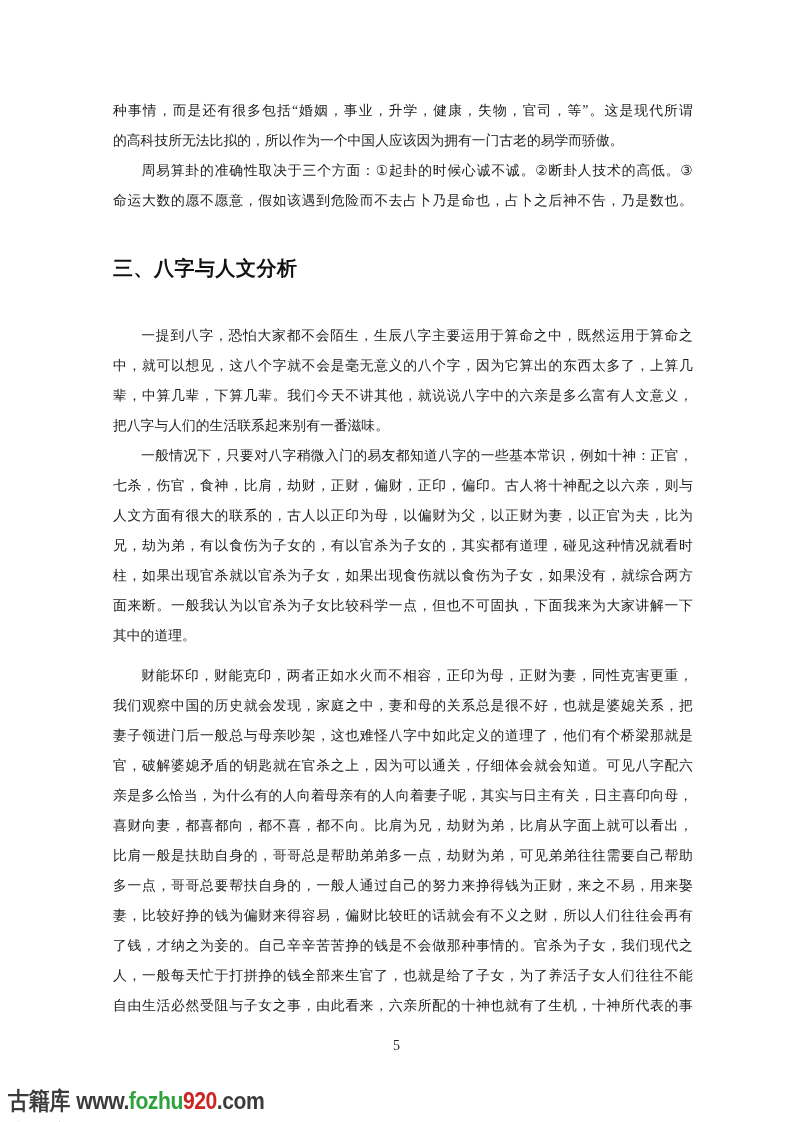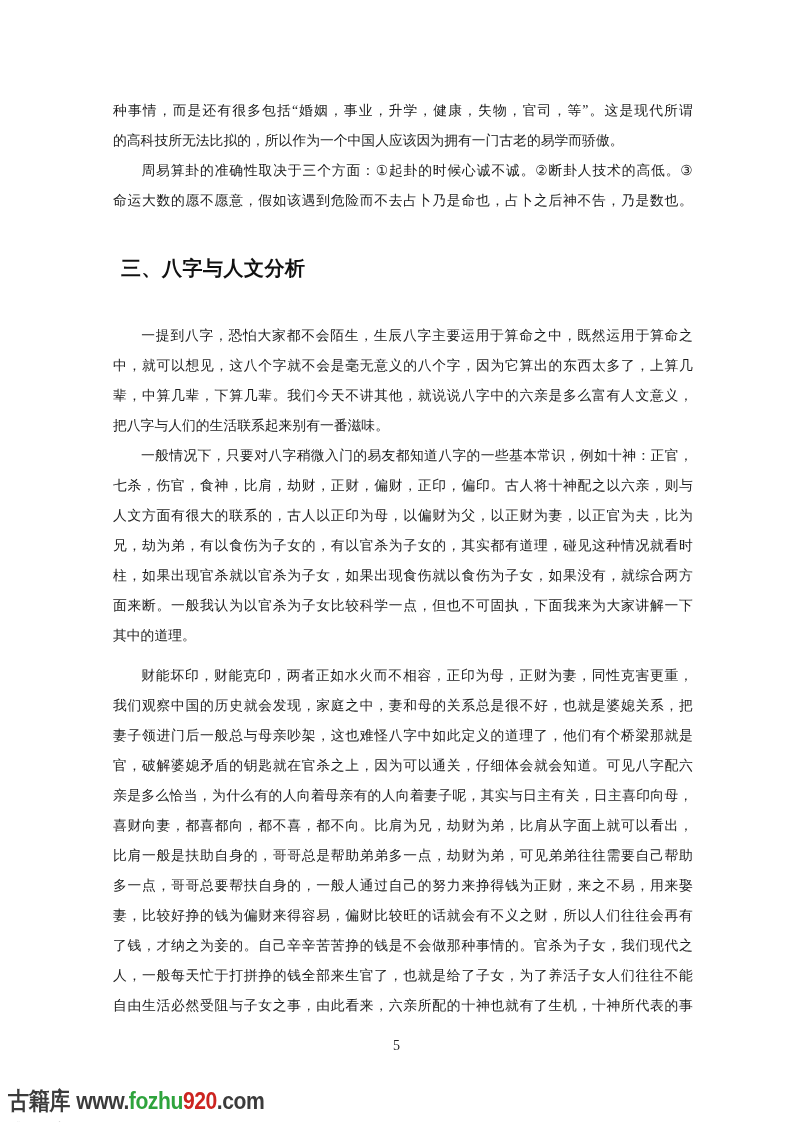--- a/index.html
+++ b/index.html
@@ -28,21 +28,21 @@
     line-height: 1;
     overflow: hidden;
     white-space: nowrap;
   }
   .tline span { display: inline-block; }
   .tline.short { justify-content: flex-start; }
   .tline.indent::before { content: ""; display: block; width: 2em; flex: 0 0 auto; }
   .para { margin: 0; }
   .para-gap { margin-top: 10px; }
   h2.heading {
-    margin: 37px 0 38px 8px;
+    margin: 37px 0 38px 0;
     padding: 0;
     height: 30px;
     display: flex;
     align-items: center;
     font-family: "Liberation Sans", "DejaVu Sans", sans-serif;
     font-weight: bold;
     font-size: 20px;
     letter-spacing: 0.5px;
     color: #111111;
   }

